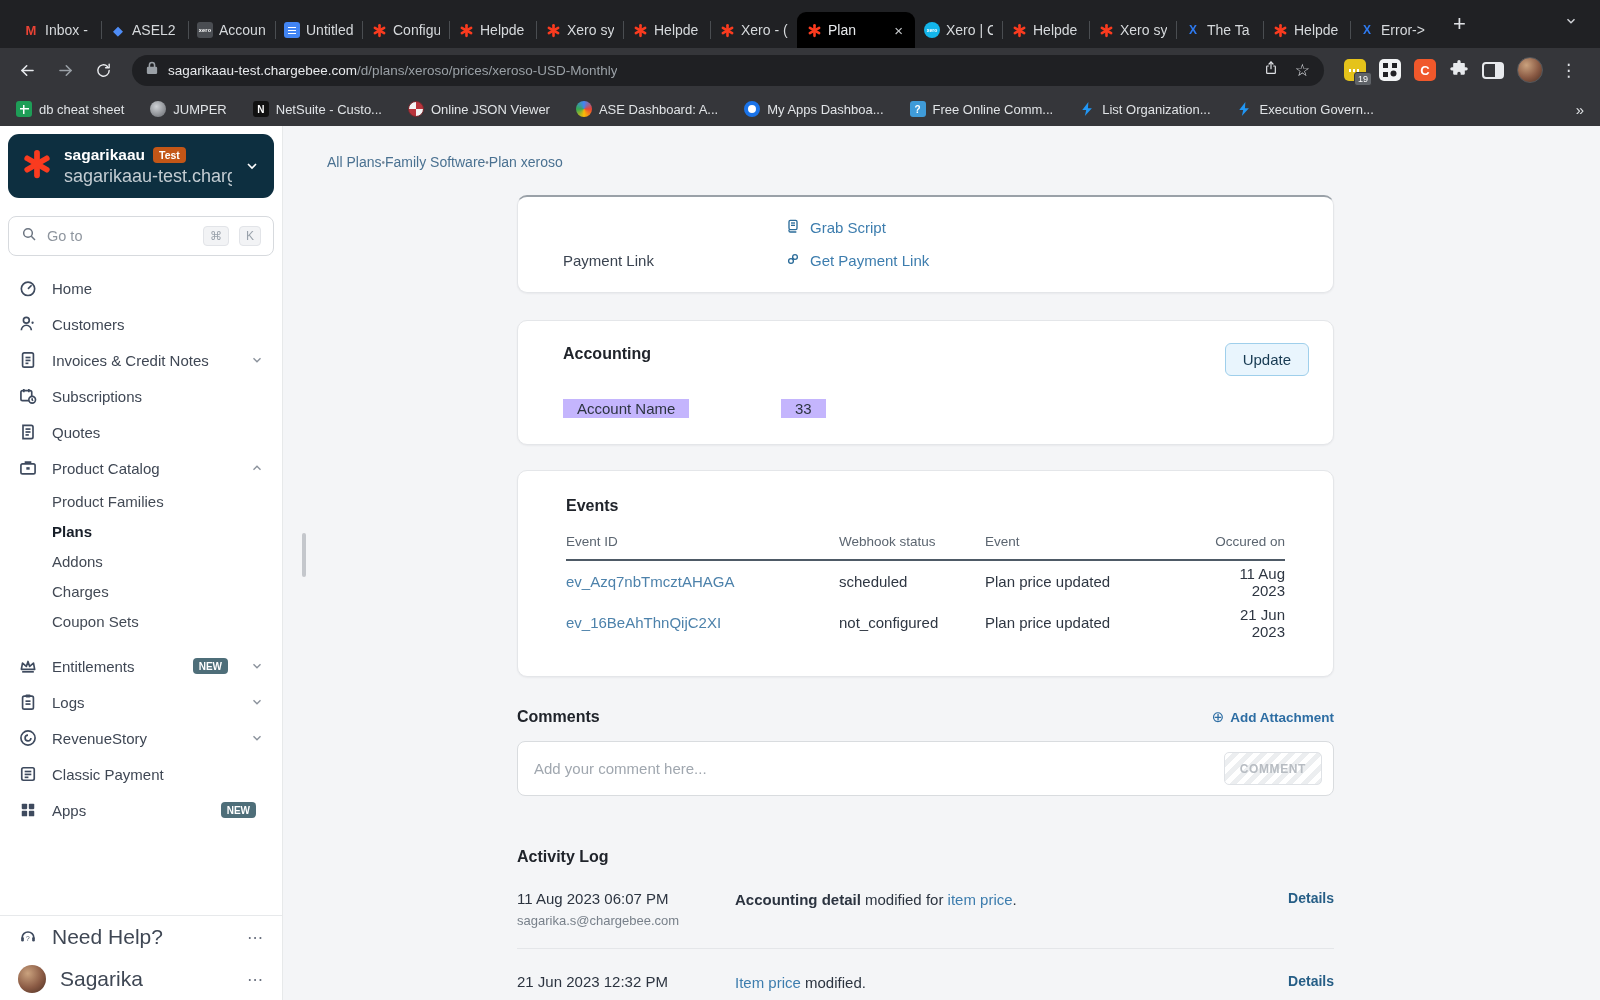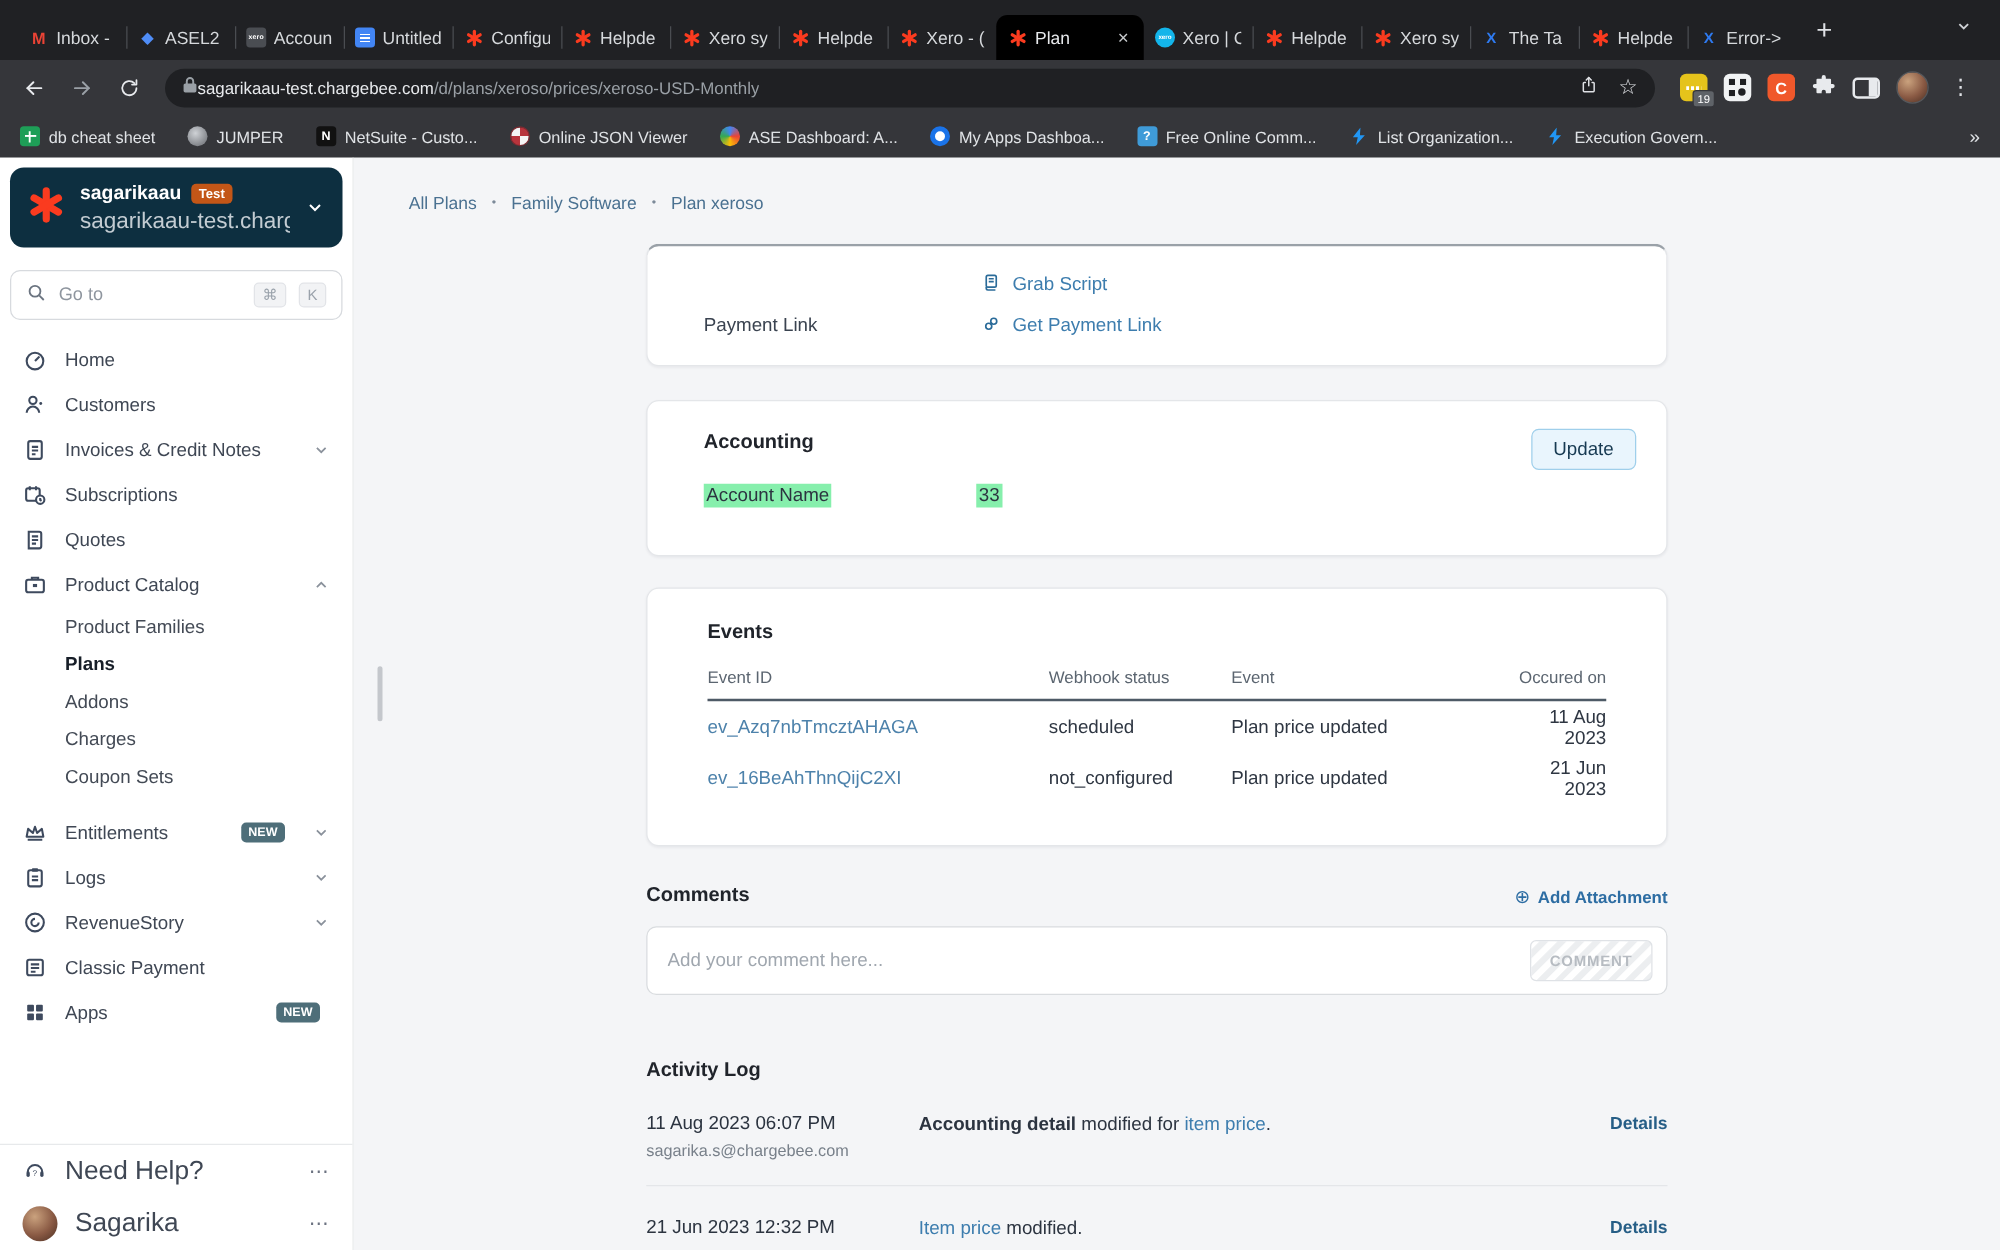--- a/index.html
+++ b/index.html
@@ -27,21 +27,21 @@
   .fav-docs::after { content:""; width:8px; height:7px; background:repeating-linear-gradient(#fff 0 1px, transparent 1px 3px); }
   .fav-xero-circle { background:#13b5ea; border-radius:50%; color:#fff; font-size:5px; font-weight:700; }
   .fav-xero-x { color:#2e7af0; font-size:12px; font-weight:800; }
   .strip-ctrl { display:flex; align-items:center; margin-left:10px; height:48px; gap:26px; flex:1; justify-content:flex-start; }
   .newtab-btn { color:#dfe1e5; font-size:22px; font-weight:300; line-height:1; padding:0 6px; cursor:pointer; }
   .strip-chevron { position:absolute; right:22px; top:14px; color:#cfd2d6; }
 
   
   .toolbar { position:absolute; top:48px; left:0; right:0; height:44px; background:#35363a; display:flex; align-items:center; padding:0 12px; gap:8px; }
   .nav-btn { width:30px; height:30px; display:flex; align-items:center; justify-content:center; border-radius:50%; cursor:pointer; flex:none; }
-  .omnibox { flex:1; height:31px; background:#1f2023; border-radius:16px; display:flex; align-items:center; padding:0 14px; gap:0; margin:0 6px; min-width:0; }
+  .omnibox { flex:1; height:31px; background:#1f2023; border-radius:16px; display:flex; align-items:center; padding:0 14px; gap:10px; margin:0 6px; min-width:0; }
   .omni-url { font-size:13.5px; white-space:nowrap; overflow:hidden; }
   .omni-domain { color:#e8eaed; }
   .omni-path { color:#9aa0a6; }
   .omni-actions { margin-left:auto; display:flex; gap:16px; align-items:center; }
   .ext-cluster { display:flex; align-items:center; gap:13px; padding:0 6px; }
   .ext-box { width:22px; height:22px; border-radius:5px; position:relative; display:flex; align-items:center; justify-content:center; cursor:pointer; }
   .ext-yellow { background:#e5c31b; }
   .ext-yellow::after { content:""; width:12px; height:3px; background:repeating-linear-gradient(90deg,#fff 0 2px,transparent 2px 4px); }
   .ext-badge { position:absolute; bottom:-5px; right:-6px; background:#5f6368; color:#fff; font-size:9px; padding:1px 3px; border-radius:3px; border:1px solid #35363a; }
   .ext-white { background:#f1f3f4; }
@@ -96,38 +96,38 @@
   .sub-item.active .sub-label { font-weight:700; color:#171e28; }
   .gap12 { height:12px; }
   .side-divider { height:1px; background:#e7e9eb; margin:10px -8px 0; }
   .foot-item { height:42px; display:flex; align-items:center; gap:14px; padding:0 10px; cursor:pointer; }
   .foot-label { font-size:21px; color:#3f4754; flex:1; font-weight:400; }
   .foot-dots { color:#6b7280; font-size:16px; letter-spacing:1px; }
   .user-avatar { width:28px; height:28px; border-radius:50%; background:radial-gradient(circle at 35% 30%, #caa27e, #8a5a44 55%, #503225 95%); flex:none; }
   .sidebar-spacer { flex:1; }
 
   
-  .breadcrumb { position:absolute; left:44px; top:28px; display:flex; align-items:center; gap:12px; font-size:14px; }
+  .breadcrumb { position:absolute; left:44px; top:28px; display:flex; align-items:center; gap:0; font-size:14px; }
   .crumb { color:#4a7191; cursor:pointer; }
   .crumb-dot { color:#7c8a99; font-size:10px; }
   .scroll-thumb { position:absolute; left:19px; top:407px; width:4px; height:44px; background:#c4c7cc; border-radius:2px; }
 
   .col { position:absolute; left:234px; top:69px; width:817px; }
   .card { background:#fff; border:1px solid #e4e6e9; border-radius:10px; box-shadow:0 1px 2px rgba(16,24,40,.05); }
 
   .card-payment { height:98px; border-top:2px solid #9aa1a8; padding:14px 45px 0; }
   .pay-row { display:grid; grid-template-columns:222px 1fr; align-items:center; height:33px; }
   .pay-label { font-size:15px; color:#3a4350; }
   .cb-link { color:#3d7dae; font-size:15px; cursor:pointer; display:inline-flex; align-items:center; gap:9px; }
 
   .card-accounting { margin-top:27px; height:125px; padding:24px 24px 0 45px; position:relative; }
   .sec-title { font-size:16px; font-weight:700; color:#20242b; }
   .update-btn { position:absolute; right:24px; top:22px; background:#e9f5fd; border:1px solid #9fcfeb; color:#173a52; font-size:15px; padding:7px 17px; border-radius:6px; cursor:pointer; font-family:inherit; }
   .acc-row { margin-top:24px; display:grid; grid-template-columns:218px 1fr; font-size:15px; }
-  .hl { background:#86efac; color:#2c3440; padding:1px 2px; width:max-content; }
+  .hl { background:#c4b5fd; color:#2c3440; padding:1px 14px; width:max-content;margin-top:12px; }
 
   .card-events { margin-top:25px; height:207px; padding:26px 48px 0; }
   .ev-table { margin-top:19px; }
   .ev-head { display:grid; grid-template-columns:273px 146px 230px 1fr; font-size:13.5px; color:#5b6570; padding-bottom:10px; border-bottom:2px solid #4e5a66; }
   .ev-head .r, .ev-row .r { text-align:right; }
   .ev-row { display:grid; grid-template-columns:273px 146px 230px 1fr; font-size:15px; color:#2e3642; align-items:center; height:41px; }
   .ev-id { color:#4d82ab; cursor:pointer; }
 
   .comments { margin-top:31px; }
   .comments-head { display:flex; align-items:center; }

